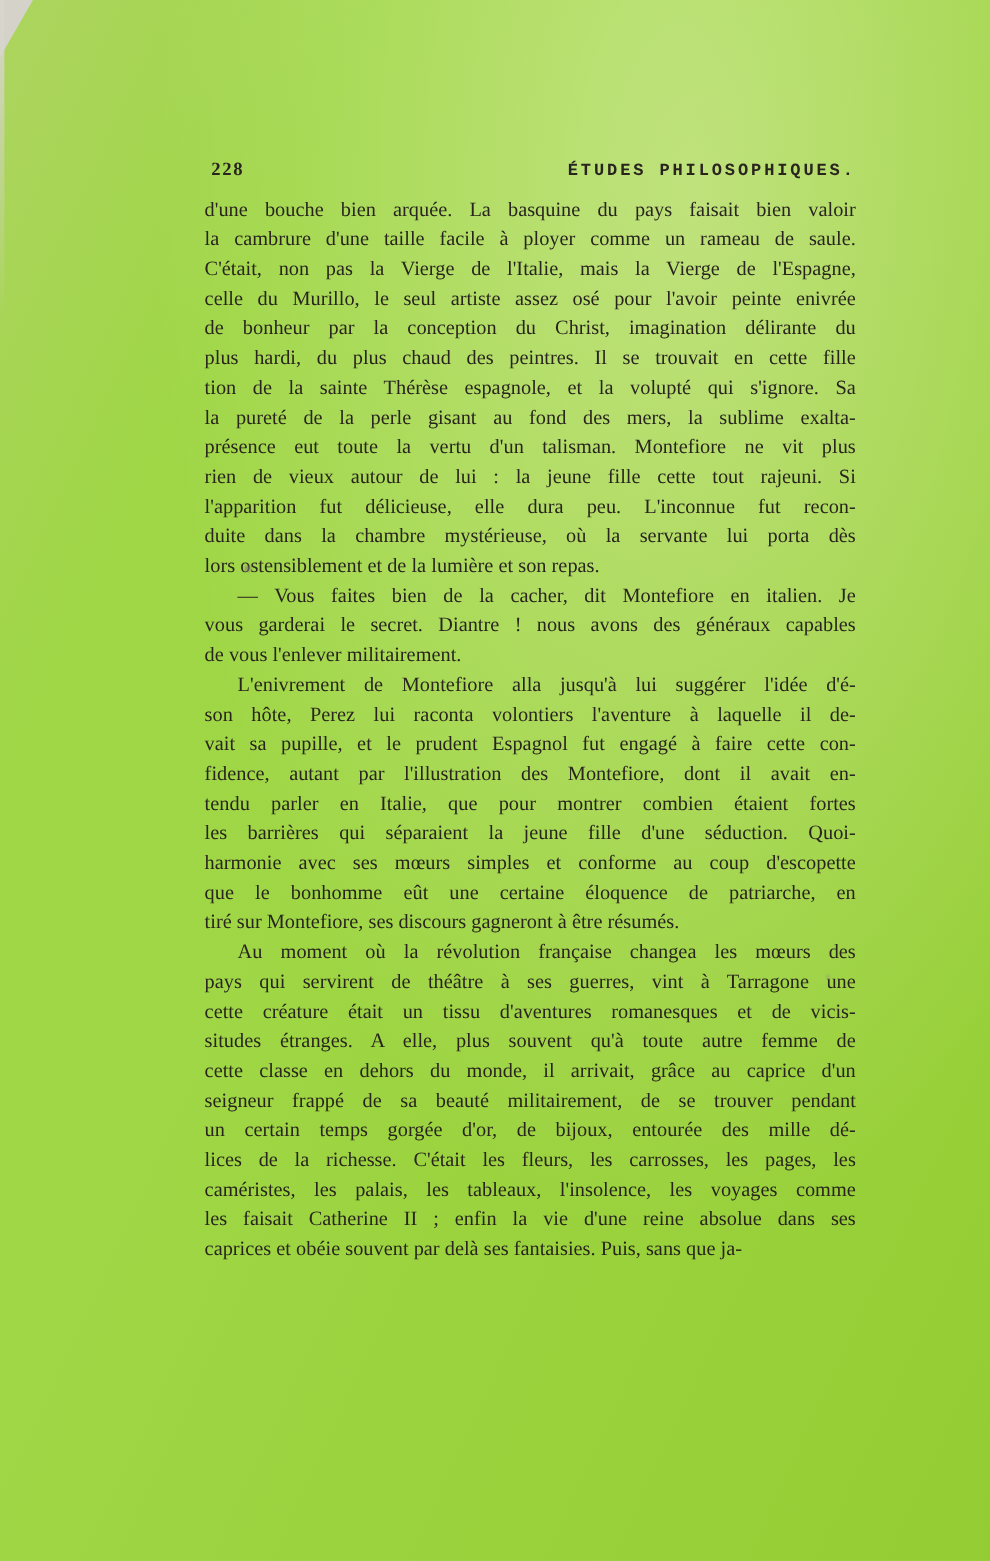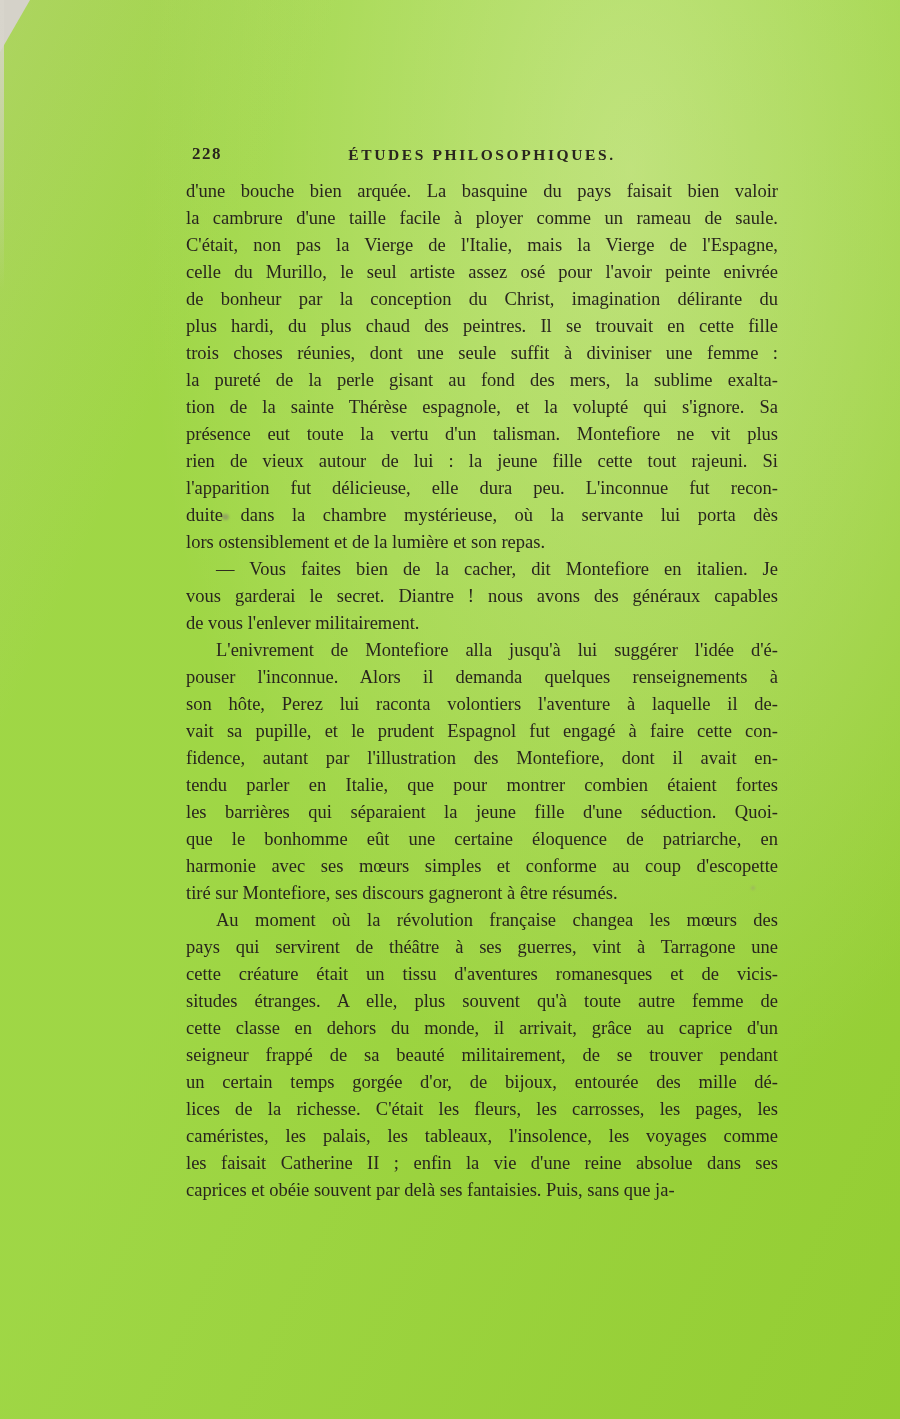--- a/index.html
+++ b/index.html
@@ -57,25 +57,26 @@
   }
   .page-number {
     position: absolute;
     left: 6px;
     top: 1px;
     font-size: 17px;
     font-weight: 700;
     letter-spacing: 1.5px;
   }
   .header-title {
-    text-align: center;
+    text-align: right;
     font-size: 15.5px;
     font-weight: 700;
     letter-spacing: 2.6px;
     padding-top: 3px;
+    font-family: Liberation Mono, monospace;
   }
   .body-text {
     margin-top: 11px;
     font-size: 18.5px;
     line-height: 27px;
   }
   .para { margin: 0; }
   .para.indent .line:first-child { text-indent: 30px; }
   .line {
     text-align: justify;
@@ -121,44 +122,42 @@
     </div>
 
     <div class="body-text">
         <div class="para">
           <div class="line">d'une bouche bien arquée. La basquine du pays faisait bien valoir</div>
           <div class="line">la cambrure d'une taille facile à ployer comme un rameau de saule.</div>
           <div class="line">C'était, non pas la Vierge de l'Italie, mais la Vierge de l'Espagne,</div>
           <div class="line">celle du Murillo, le seul artiste assez osé pour l'avoir peinte enivrée</div>
           <div class="line">de bonheur par la conception du Christ, imagination délirante du</div>
           <div class="line">plus hardi, du plus chaud des peintres. Il se trouvait en cette fille</div>
-          <div class="line">trois choses réunies, dont une seule suffit à diviniser une femme :</div>
+          <div class="line">tion de la sainte Thérèse espagnole, et la volupté qui s'ignore. Sa</div>
           <div class="line">la pureté de la perle gisant au fond des mers, la sublime exalta-</div>
-          <div class="line">tion de la sainte Thérèse espagnole, et la volupté qui s'ignore. Sa</div>
           <div class="line">présence eut toute la vertu d'un talisman. Montefiore ne vit plus</div>
           <div class="line">rien de vieux autour de lui : la jeune fille cette tout rajeuni. Si</div>
           <div class="line">l'apparition fut délicieuse, elle dura peu. L'inconnue fut recon-</div>
           <div class="line">duite dans la chambre mystérieuse, où la servante lui porta dès</div>
           <div class="line last">lors ostensiblement et de la lumière et son repas.</div>
         </div>
         <div class="para indent">
           <div class="line">— Vous faites bien de la cacher, dit Montefiore en italien. Je</div>
           <div class="line">vous garderai le secret. Diantre ! nous avons des généraux capables</div>
           <div class="line last">de vous l'enlever militairement.</div>
         </div>
         <div class="para indent">
           <div class="line">L'enivrement de Montefiore alla jusqu'à lui suggérer l'idée d'é-</div>
-          <div class="line">pouser l'inconnue. Alors il demanda quelques renseignements à</div>
           <div class="line">son hôte, Perez lui raconta volontiers l'aventure à laquelle il de-</div>
           <div class="line">vait sa pupille, et le prudent Espagnol fut engagé à faire cette con-</div>
           <div class="line">fidence, autant par l'illustration des Montefiore, dont il avait en-</div>
           <div class="line">tendu parler en Italie, que pour montrer combien étaient fortes</div>
           <div class="line">les barrières qui séparaient la jeune fille d'une séduction. Quoi-</div>
+          <div class="line">harmonie avec ses mœurs simples et conforme au coup d'escopette</div>
           <div class="line">que le bonhomme eût une certaine éloquence de patriarche, en</div>
-          <div class="line">harmonie avec ses mœurs simples et conforme au coup d'escopette</div>
           <div class="line last">tiré sur Montefiore, ses discours gagneront à être résumés.</div>
         </div>
         <div class="para indent">
           <div class="line">Au moment où la révolution française changea les mœurs des</div>
           <div class="line">pays qui servirent de théâtre à ses guerres, vint à Tarragone une</div>
           <div class="line">cette créature était un tissu d'aventures romanesques et de vicis-</div>
           <div class="line">situdes étranges. A elle, plus souvent qu'à toute autre femme de</div>
           <div class="line">cette classe en dehors du monde, il arrivait, grâce au caprice d'un</div>
           <div class="line">seigneur frappé de sa beauté militairement, de se trouver pendant</div>
           <div class="line">un certain temps gorgée d'or, de bijoux, entourée des mille dé-</div>

